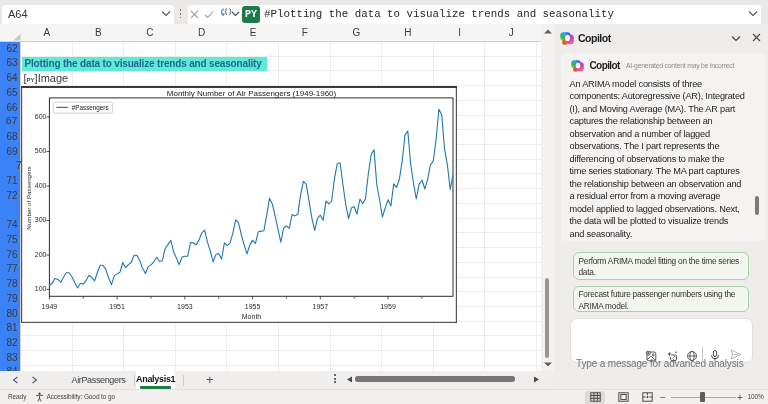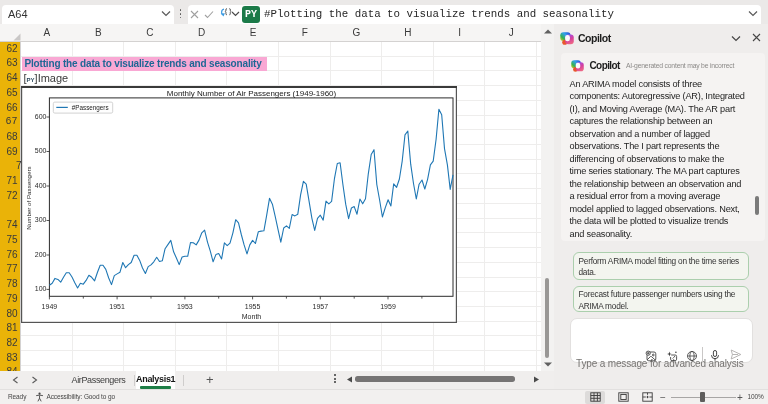--- a/index.html
+++ b/index.html
@@ -8,28 +8,28 @@
 
 #fbar { left:0; top:0; width:768px; height:24px; background:#ebe9e8; }
 #nbox { left:2px; top:5px; width:172px; height:19px; background:#fff; border-radius:4px 4px 0 0; }
 #fbox { left:188px; top:5px; width:573px; height:19px; background:#fff; border-radius:4px 4px 0 0; }
 #pybadge { left:242px; top:6px; width:18px; height:17px; background:#1b7a48; border-radius:3px; color:#fff; font-family:"Liberation Mono",monospace; font-size:10px; font-weight:bold; text-align:center; line-height:17px; }
 #ftext { left:264px; top:5px; font-family:"Liberation Mono",monospace; font-size:10.8px; color:#262626; line-height:19px; white-space:pre; }
 
 #grid { left:0; top:24px; width:541px; height:347px; background:#fff; overflow:hidden; }
 #colhead { left:0; top:0; width:541px; height:17.7px; background:#f6f5f4; border-bottom:1px solid #d4d2d1; }
 .cl { position:absolute; top:0; width:51.6px; text-align:center; font-size:10px; color:#3a3a3a; line-height:17.7px; }
-#rowhead { left:0; top:17.7px; width:21px; height:330px; background:#eab308; border-right:1px solid #d4d2d1; }
+#rowhead { left:0; top:17.7px; width:21px; height:330px; background:#3b82f6; border-right:1px solid #d4d2d1; }
 .rn { position:absolute; left:0; width:17.5px; text-align:right; font-size:10px; color:#3a3a3a; height:14.72px; line-height:14.72px; }
 #cells { left:21px; top:17.7px; width:520px; height:330px;
   background-image:
     repeating-linear-gradient(to right, transparent 0px, transparent 50.6px, #eeedec 50.6px, #eeedec 51.6px),
     repeating-linear-gradient(to bottom, transparent 0px, transparent 13.72px, #eeedec 13.72px, #eeedec 14.72px);
 }
-#r63txt { left:21.5px; top:32.6px; width:245px; height:14.2px; background:#f9a8d4; padding-left:3px; font-size:10px; letter-spacing:-0.17px; font-weight:bold; color:#1f6795; line-height:14px; white-space:pre; }
+#r63txt { left:21.5px; top:32.6px; width:245px; height:14.2px; background:#5eead4; padding-left:3px; font-size:10px; letter-spacing:-0.17px; font-weight:bold; color:#1f6795; line-height:14px; white-space:pre; }
 #r64txt { left:21.5px; top:47.2px; width:48px; height:14.2px; background:#fff; padding-left:2px; font-size:11px; color:#3a3a3a; line-height:14px; white-space:pre; }
 
 #vsb { left:541px; top:24px; width:13px; height:347px; background:#f3f2f1; }
 #vthumb { left:544.5px; top:278px; width:4.8px; height:80px; background:#999795; border-radius:2.4px; }
 
 #panel { left:554px; top:24px; width:214px; height:365px; background:#efedec; }
 #card { left:561px; top:53px; width:204px; height:188px; background:#f5f3f2; border-radius:4px; }
 #ctitle { left:578px; top:31px; font-size:10.5px; letter-spacing:-0.5px; font-weight:bold; color:#1d1d1d; line-height:14px; }
 #ctitle2 { left:589.5px; top:59px; font-size:10px; letter-spacing:-0.6px; font-weight:bold; color:#1d1d1d; line-height:13px; }
 #csub { left:626px; top:61.5px; font-size:6.8px; color:#8c8a88; letter-spacing:-0.2px; }

